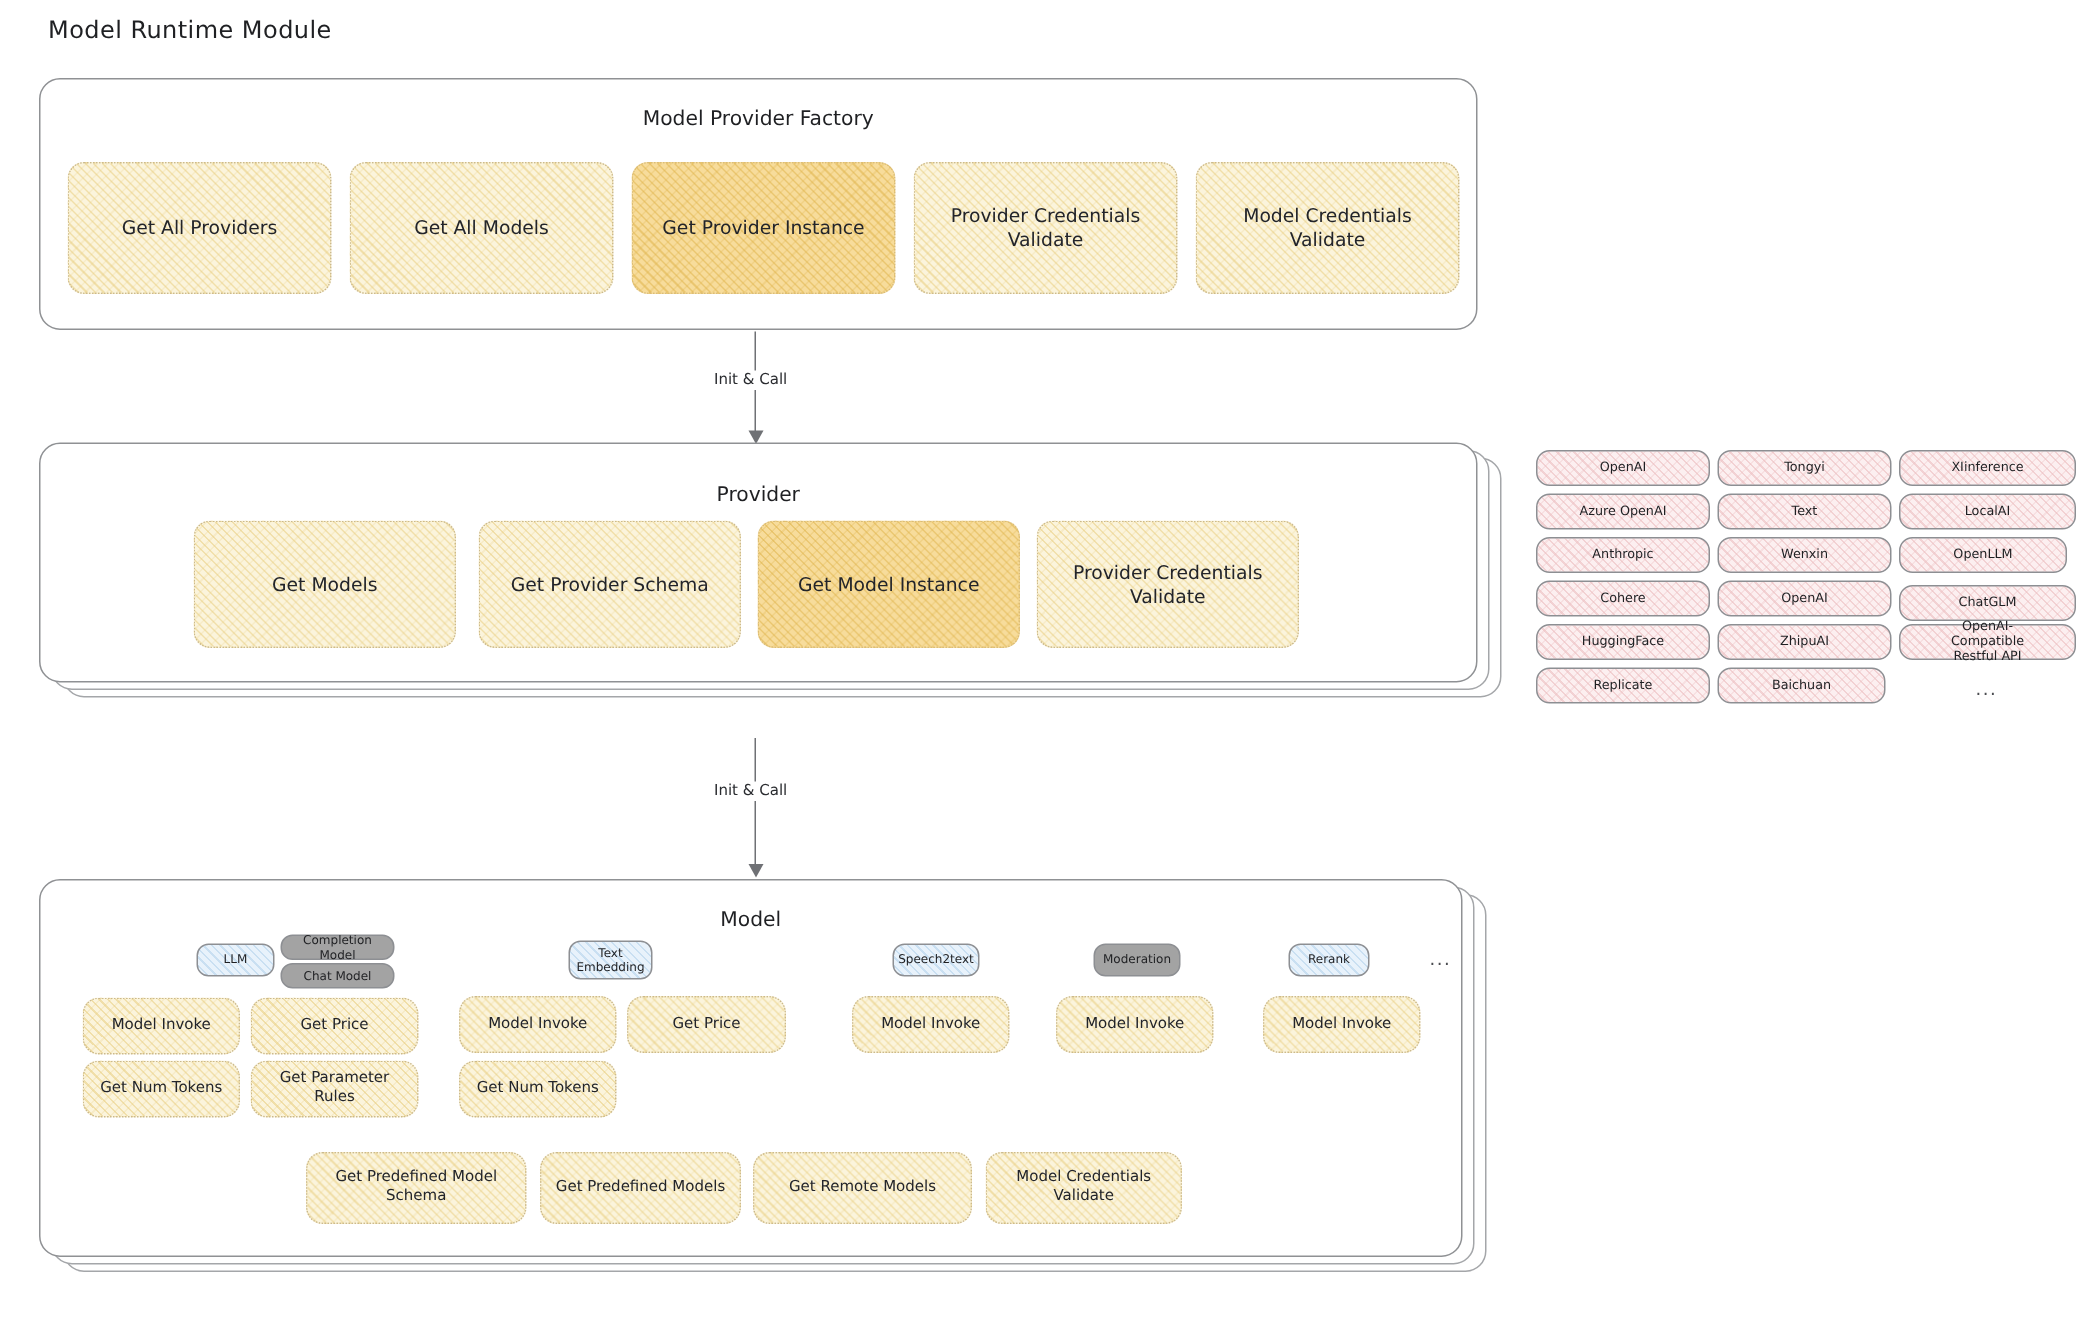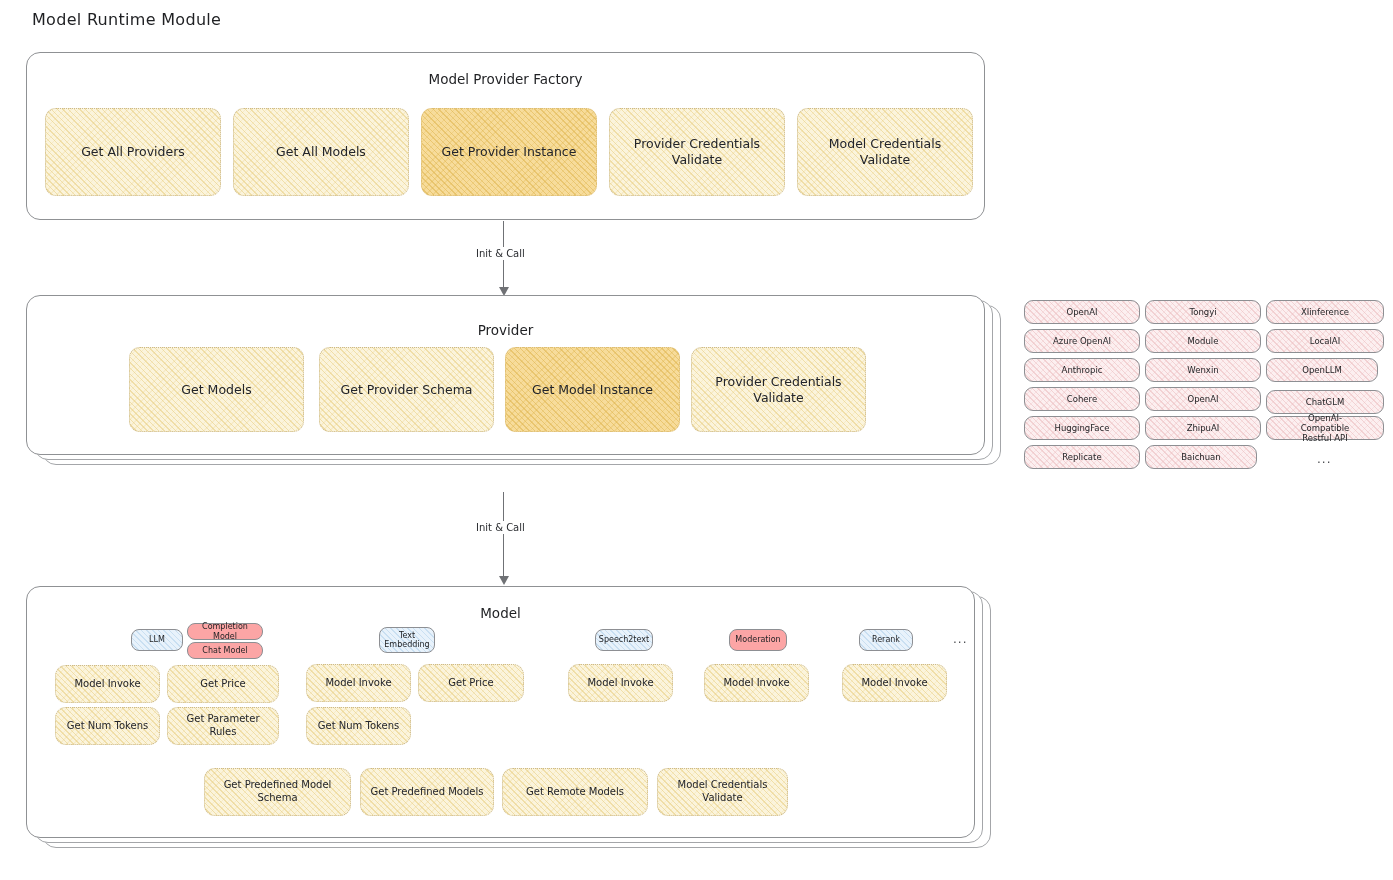--- a/index.html
+++ b/index.html
@@ -139,21 +139,21 @@
     background-color: #e8f2fb;
     background-image:
       repeating-linear-gradient(45deg,
         rgba(176,208,234,.55) 0px,
         rgba(176,208,234,.55) 1px,
         rgba(255,255,255,0) 1px,
         rgba(255,255,255,0) 4px);
     padding: 0 2px;
   }
   .badge.plain {
-    background-color: #fca5a5;
+    background-color: #a3a3a3;
     background-image: none;
   }
 
   .ellipsis {
     position: absolute;
     font-size: 12px;
     color: #4a4c50;
     letter-spacing: 1px;
   }
 
@@ -224,21 +224,21 @@
 <div style="position:absolute; left:1024px; top:300px; width:360px; height:175px;">
 
   <div class="pill" style="left:0px; top:0px; width:116px; height:24px;">OpenAI</div>
   <div class="pill" style="left:0px; top:29px; width:116px; height:24px;">Azure OpenAI</div>
   <div class="pill" style="left:0px; top:58px; width:116px; height:24px;">Anthropic</div>
   <div class="pill" style="left:0px; top:87px; width:116px; height:24px;">Cohere</div>
   <div class="pill" style="left:0px; top:116px; width:116px; height:24px;">HuggingFace</div>
   <div class="pill" style="left:0px; top:145px; width:116px; height:24px;">Replicate</div>
 
   <div class="pill" style="left:121px; top:0px; width:116px; height:24px;">Tongyi</div>
-  <div class="pill" style="left:121px; top:29px; width:116px; height:24px;">Module</div>
+  <div class="pill" style="left:121px; top:29px; width:116px; height:24px;">Text</div>
   <div class="pill" style="left:121px; top:58px; width:116px; height:24px;">Wenxin</div>
   <div class="pill" style="left:121px; top:87px; width:116px; height:24px;">OpenAI</div>
   <div class="pill" style="left:121px; top:116px; width:116px; height:24px;">ZhipuAI</div>
   <div class="pill" style="left:121px; top:145px; width:112px; height:24px;">Baichuan</div>
 
   <div class="pill" style="left:242px; top:0px; width:118px; height:24px;">XIinference</div>
   <div class="pill" style="left:242px; top:29px; width:118px; height:24px;">LocalAI</div>
   <div class="pill" style="left:242px; top:58px; width:112px; height:24px;">OpenLLM</div>
   <div class="pill" style="left:242px; top:90px; width:118px; height:24px;">ChatGLM</div>
   <div class="pill" style="left:242px; top:116px; width:118px; height:24px;">OpenAI-Compatible Restful API</div>

